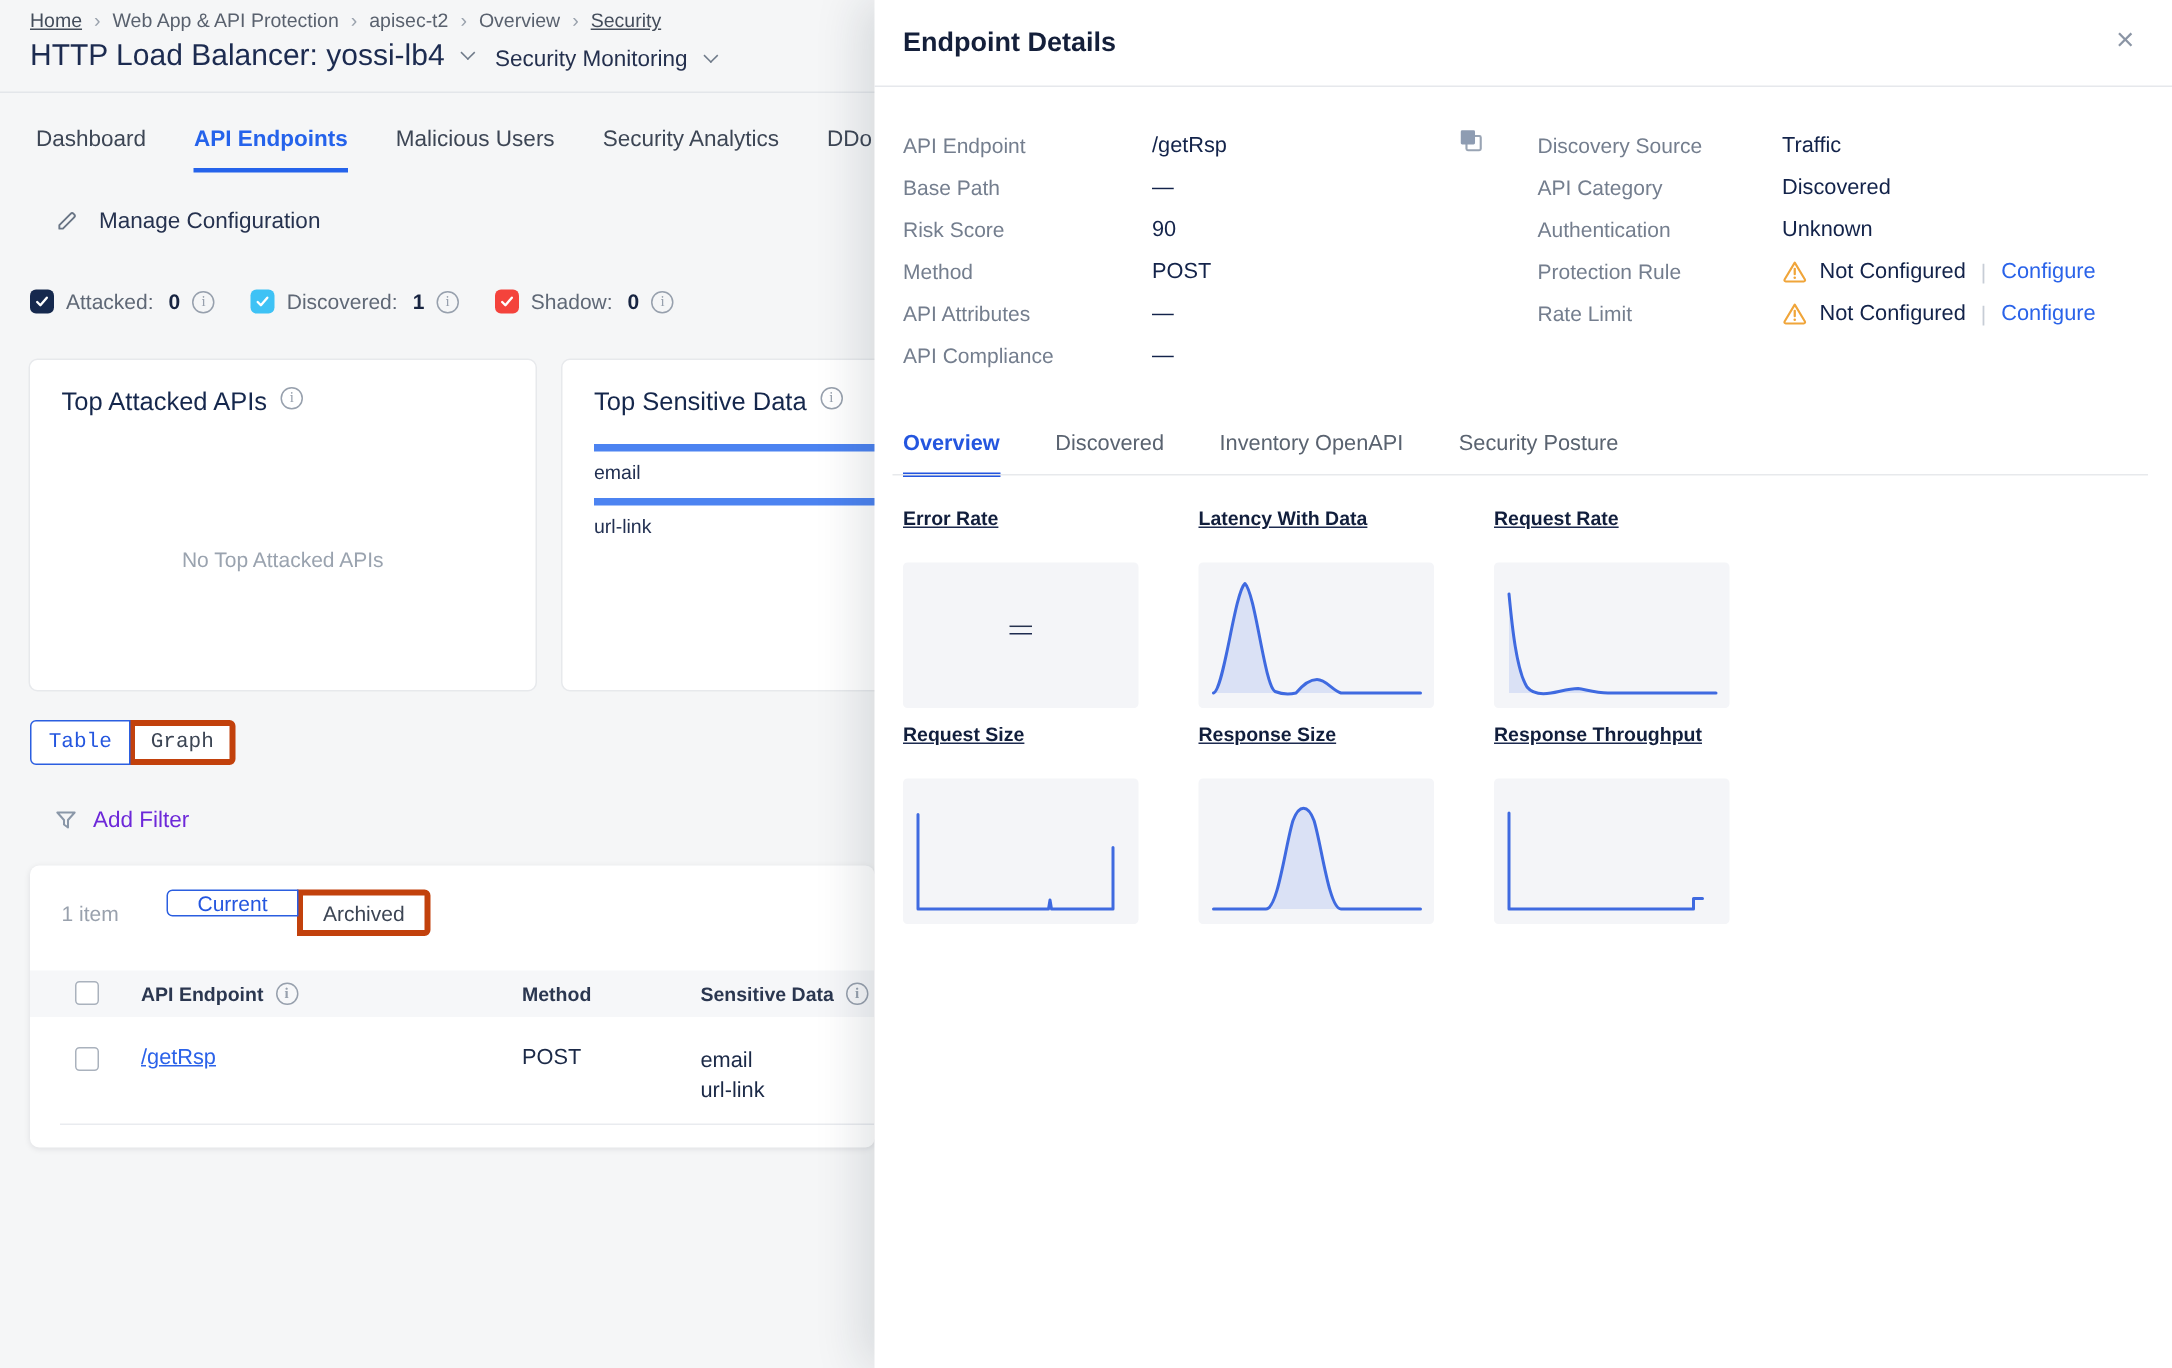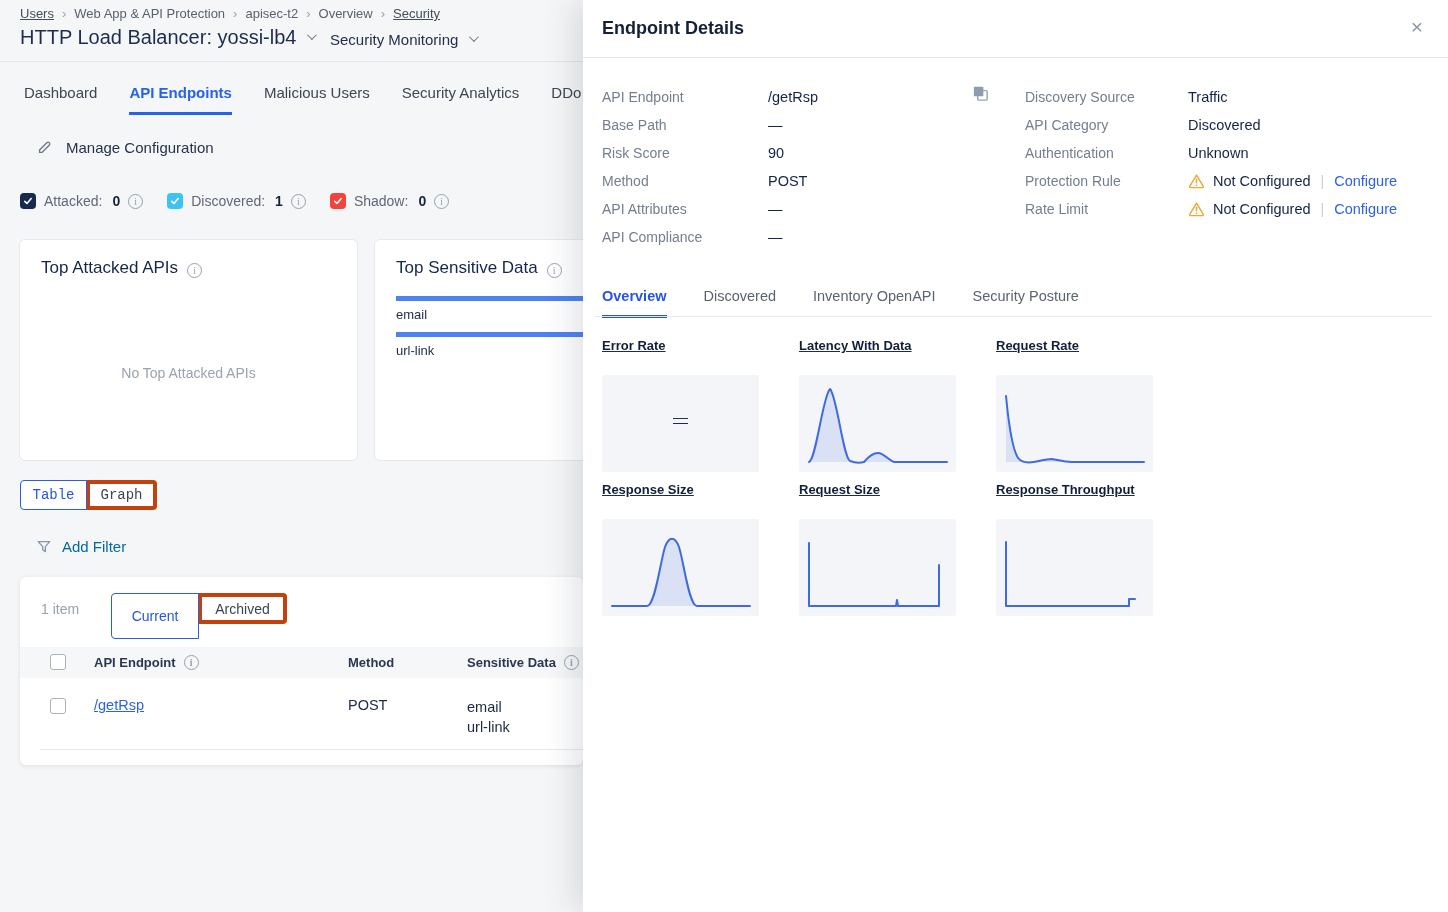--- a/index.html
+++ b/index.html
@@ -36,39 +36,39 @@
   .cbox { width:16px; height:16px; border-radius:4px; display:inline-flex; align-items:center; justify-content:center; }
   .cbox.navy { background:#16294e; } .cbox.sky { background:#3ec2f5; } .cbox.red { background:#f4433c; }
   .counter b { color:#172441; font-weight:700; margin-left:2px; }
   .info { width:15px; height:15px; border:1px solid #97a0ad; border-radius:50%; color:#97a0ad;
           font-size:10px; line-height:13px; text-align:center; display:inline-block; font-style:normal;
           font-family:"Liberation Serif", serif; cursor:pointer; flex:none; }
 
   .card { background:#fff; border:1px solid #e7e9ec; border-radius:6px; }
   #card-attacked { left:19px; top:239px; width:339px; height:222px; }
   #card-sensitive { left:374px; top:239px; width:340px; height:222px; }
-  .card-title { display:flex; align-items:flex-end; gap:9px; padding:18px 0 0 21px; font-size:17px; color:#15274c; }
+  .card-title { display:flex; align-items:flex-start; gap:9px; padding:18px 0 0 21px; font-size:17px; color:#15274c; }
   #card-attacked .empty { position:absolute; top:125px; left:0; width:100%; text-align:center; color:#9aa3af; font-size:14px; }
   .sens-list { padding:18px 21px 0 21px; }
   .sens-bar { height:5px; background:#4c83f1; }
   .sens-label { font-size:13px; color:#223052; margin:6px 0 10px 0; }
 
   #view-toggle { left:20px; top:480px; display:flex;font-family:Liberation Mono, monospace; }
   .seg { height:30px; background:#fff; font-size:14px; display:flex; align-items:center; justify-content:center; cursor:pointer; }
   .seg.active { border:1.5px solid #2b5ee0; color:#2456df; z-index:2; border-radius:4px 0 0 4px; }
   .seg.plain { border:4px solid #c2410c; color:#3c4554; margin-left:-1px; border-radius:0 4px 4px 0; }
   #view-toggle .seg:nth-child(1){ width:67px; } #view-toggle .seg:nth-child(2){ width:71px; }
 
-  #add-filter { left:36px; top:538px; display:flex; align-items:center; gap:10px; font-size:15px; color:#0369a1; font-weight:500; cursor:pointer; }
+  #add-filter { left:36px; top:538px; display:flex; align-items:center; gap:10px; font-size:15px; color:#6d28d9; font-weight:500; cursor:pointer; }
 
   #table-card { left:20px; top:577px; width:563px; height:188px; background:#fff; border-radius:6px;
                 box-shadow:0 1px 4px rgba(16,24,40,.10); overflow:hidden; }
   #item-count { position:absolute; left:21px; top:24px; font-size:14px; color:#99a1ad; }
   #state-toggle { position:absolute; left:91px; top:16px; display:flex; }
-  #state-toggle .seg:nth-child(1){ width:88px; height:46px; } #state-toggle .seg:nth-child(2){ width:89px; height:31px; }
+  #state-toggle .seg:nth-child(1){ width:88px; height:18px; } #state-toggle .seg:nth-child(2){ width:89px; height:31px; }
   #thead { position:absolute; left:0; right:0; top:70px; height:31px; background:#f6f7f9; }
   #thead .hcell { position:absolute; top:8px; font-size:13px; font-weight:700; color:#2b3750; display:flex; gap:8px; align-items:center; }
   .tcheck { width:16px; height:16px; border:1.5px solid #aab2bd; border-radius:3px; background:#fff; cursor:pointer; }
   #thead .tcheck { position:absolute; left:30px; top:7px; }
   #trow .tcheck { position:absolute; left:30px; top:121px; }
   #trow .cell { position:absolute; top:120px; font-size:14.5px; color:#1b2947; }
   #trow a.endpoint { color:#2b62e9; text-decoration:underline; cursor:pointer; }
   .sens-cell div { line-height:20px; }
   #row-divider { position:absolute; left:20px; right:0; top:172px; height:1px; background:#e9ebef; }
 
@@ -105,21 +105,21 @@
                display:flex; align-items:center; justify-content:center; overflow:hidden; }
   .chart-box .dash { color:#26324e; font-size:15px; margin-top:-14px; }
   .sline { fill:none; stroke:#3f6ae0; stroke-width:2; stroke-linejoin:round; stroke-linecap:round; }
   .sfill { fill:rgba(63,106,224,.14); stroke:none; }
   .sfill2 { fill:rgba(63,106,224,.14); stroke:none; }
 </style>
 </head>
 <body>
 
 <nav id="breadcrumb" class="abs">
-  <a class="crumb link">Users</a>
+  <a class="crumb link">Home</a>
   <span class="sep">›</span>
   <span class="crumb">Web App &amp; API Protection</span>
   <span class="sep">›</span>
   <span class="crumb">apisec-t2</span>
   <span class="sep">›</span>
   <span class="crumb">Overview</span>
   <span class="sep">›</span>
   <a class="crumb link">Security</a>
 </nav>
 
@@ -364,37 +364,37 @@
         <svg width="157" height="97" viewBox="0 0 157 97">
           <path class="sfill2" d="M10 21 C12 42 15 72 22 83 C26 88 32 88 38 87 C44 86 50 84 56 84 C62 85 68 87 76 87 L148 87 L10 87 Z"></path>
           <path class="sline" d="M10 21 C12 42 15 72 22 83 C26 88 32 88 38 87 C44 86 50 84 56 84 C62 85 68 87 76 87 L148 87"></path>
         </svg>
       </div>
     </div>
   </div>
 
   <div id="charts-row2" class="charts-row">
     <div class="chart">
+      <div class="chart-title">Request Size</div>
+      <div class="chart-box">
+        <svg width="157" height="97" viewBox="0 0 157 97">
+          <path class="sline" d="M10 24 L10 87 L97 87 L98 81 L99 87 L140 87 L140 46"></path>
+        </svg>
+      </div>
+    </div>
+    <div class="chart">
       <div class="chart-title">Response Size</div>
       <div class="chart-box">
         <svg width="157" height="97" viewBox="0 0 157 97">
           <path class="sfill" d="M10 87 L45 87 C53 87 58 44 63 28 C67 17 73 17 77 28 C82 44 87 87 95 87 L148 87"></path>
           <path class="sline" d="M10 87 L45 87 C53 87 58 44 63 28 C67 17 73 17 77 28 C82 44 87 87 95 87 L148 87"></path>
         </svg>
       </div>
     </div>
     <div class="chart">
-      <div class="chart-title">Request Size</div>
-      <div class="chart-box">
-        <svg width="157" height="97" viewBox="0 0 157 97">
-          <path class="sline" d="M10 24 L10 87 L97 87 L98 81 L99 87 L140 87 L140 46"></path>
-        </svg>
-      </div>
-    </div>
-    <div class="chart">
       <div class="chart-title">Response Throughput</div>
       <div class="chart-box">
         <svg width="157" height="97" viewBox="0 0 157 97">
           <path class="sline" d="M10 23 L10 87 L133 87 L133 80 L139 80"></path>
         </svg>
       </div>
     </div>
   </div>
 </aside>
 

